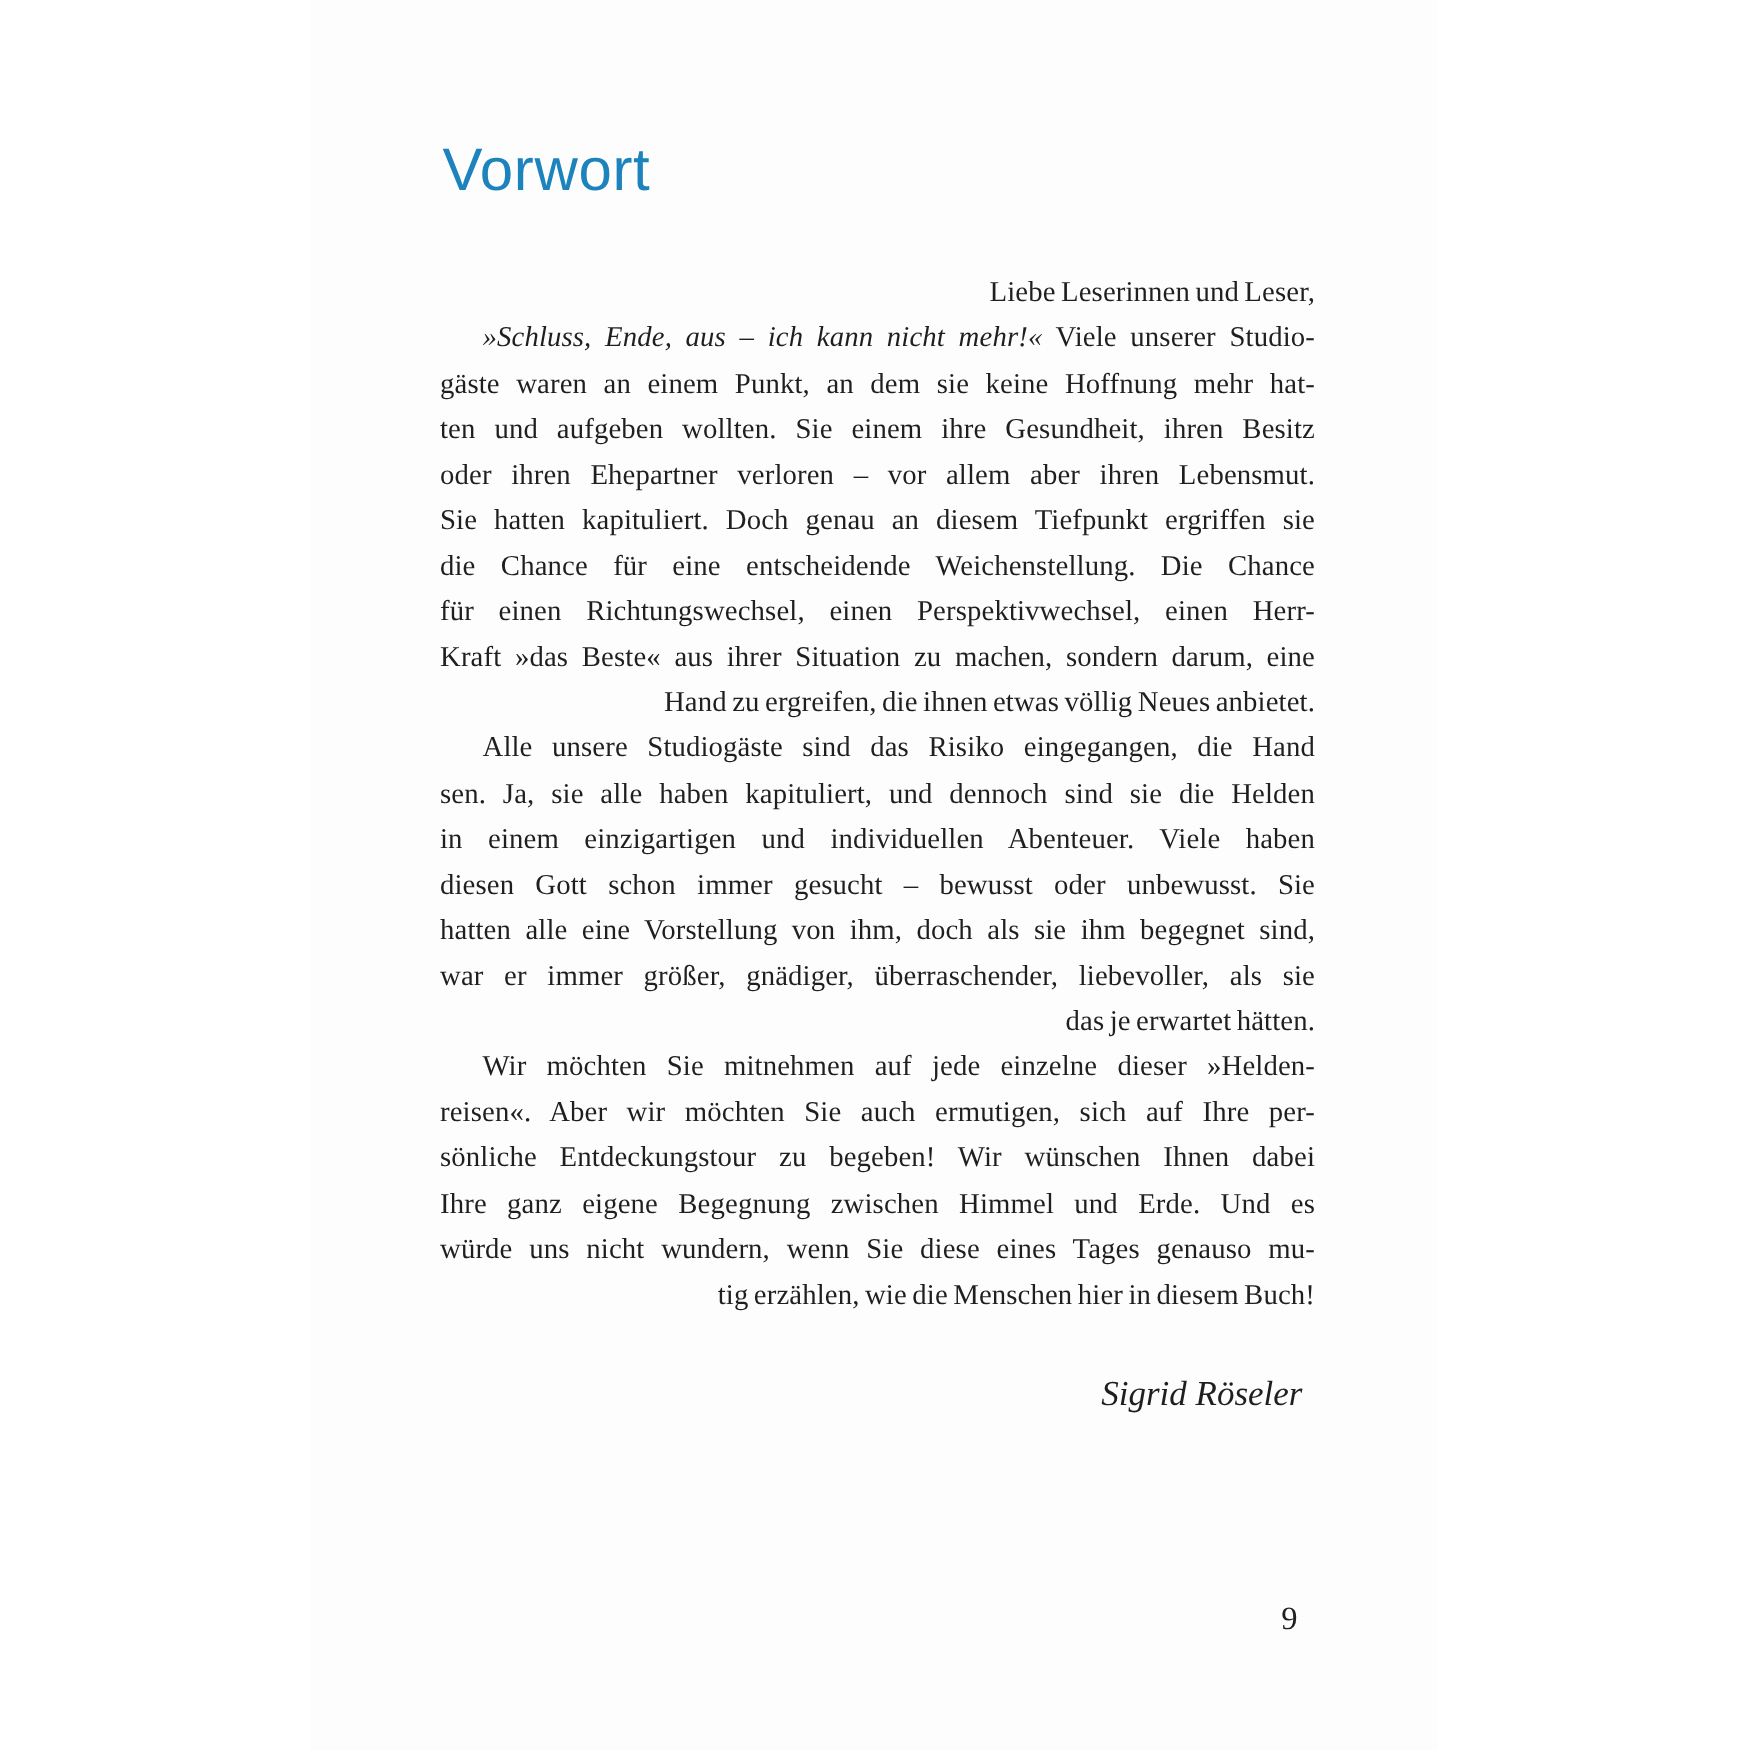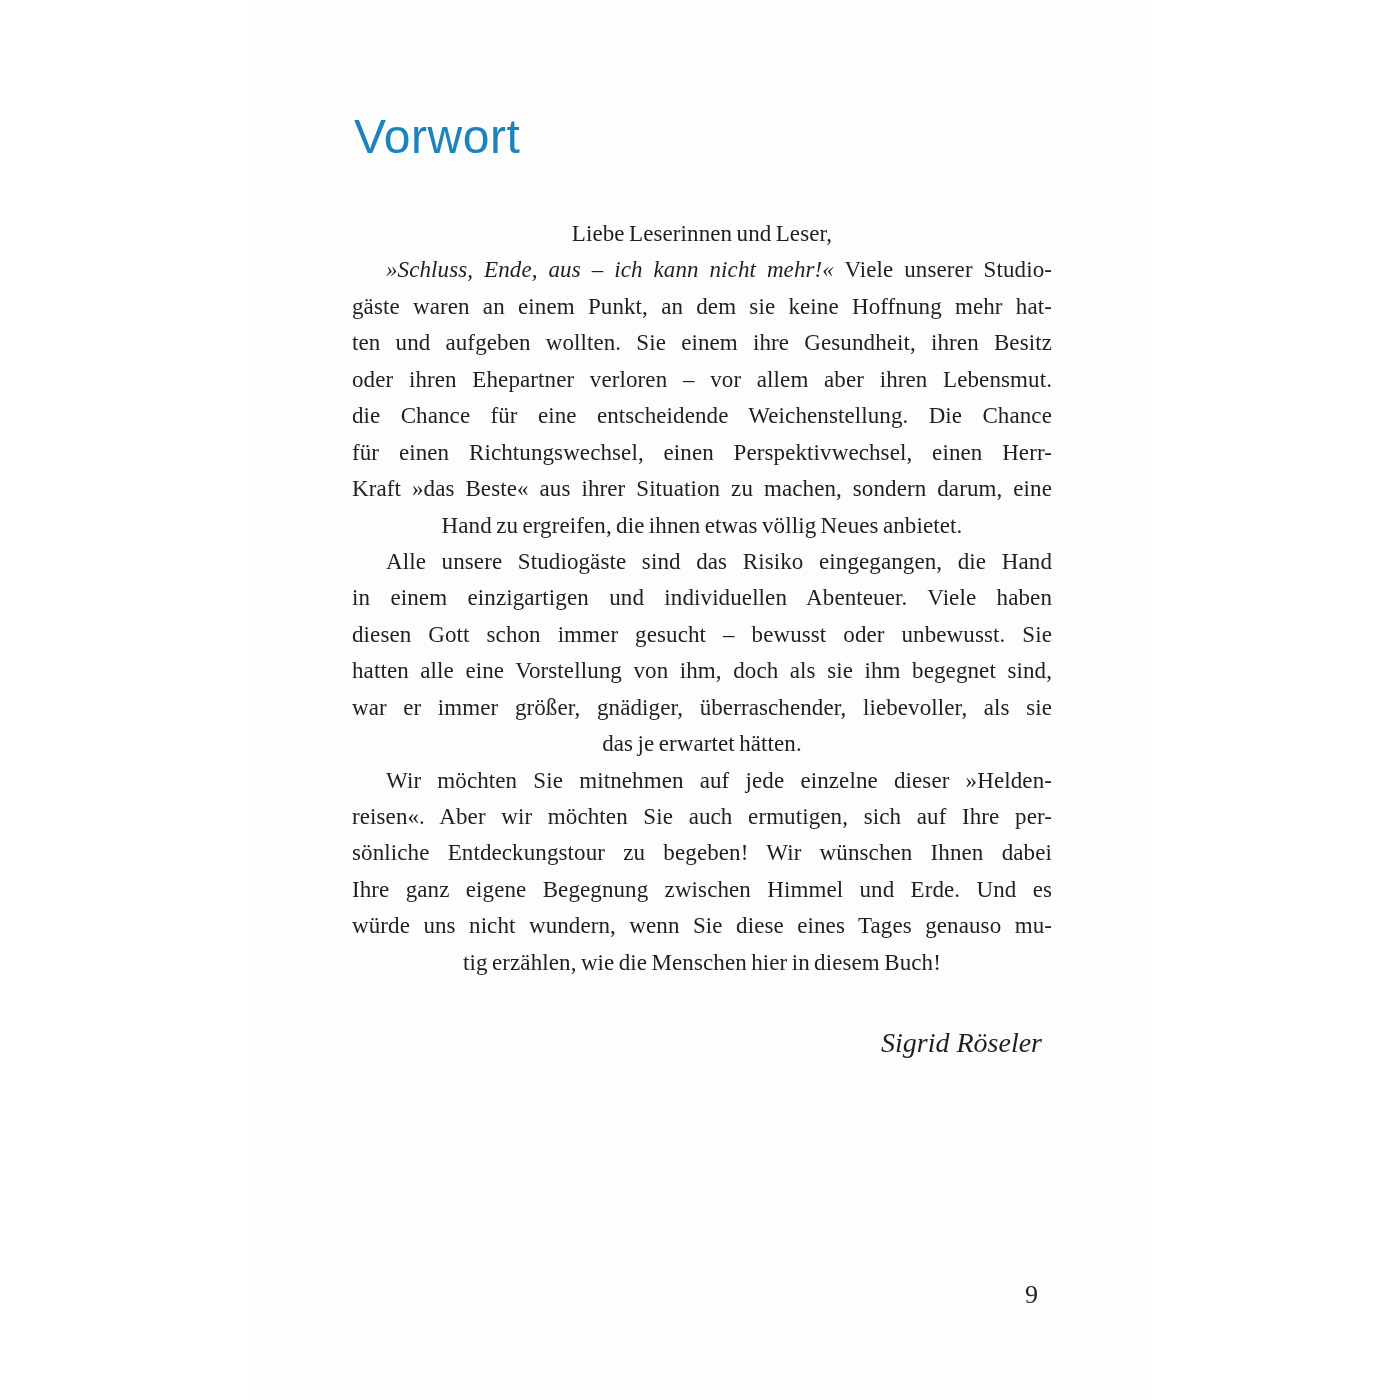--- a/index.html
+++ b/index.html
@@ -41,21 +41,21 @@
     line-height: 36.45px;
     word-spacing: -1.5px;
     letter-spacing: 0.1px;
   }
   .line {
     height: 36.45px;
     overflow: hidden;
     text-align: justify;
   }
   .line.nofill {
-    text-align: center;
+    text-align: right;
   }
   .line.indent {
     text-indent: 34px;
   }
   .line .j {
     display: inline-block;
     width: 100%;
     height: 0;
     vertical-align: top;
   }
@@ -87,25 +87,27 @@
 
 <div class="stage">
   <div class="book-page" style="background: rgb(253, 253, 253);">
     <h1 class="page-title" style="color: rgb(29, 131, 189);">Vorwort</h1>
     <div class="body-text" style="color: rgb(31, 31, 31);">
         <div class="line nofill"><span>Liebe Leserinnen und Leser,</span></div>
         <div class="line indent"><span class="it">»Schluss, Ende, aus – ich kann nicht mehr!«</span><span> Viele unserer Studio-</span><span class="j"></span></div>
         <div class="line"><span>gäste waren an einem Punkt, an dem sie keine Hoffnung mehr hat-</span><span class="j"></span></div>
         <div class="line"><span>ten und aufgeben wollten. Sie einem ihre Gesundheit, ihren Besitz</span><span class="j"></span></div>
         <div class="line"><span>oder ihren Ehepartner verloren – vor allem aber ihren Lebensmut.</span><span class="j"></span></div>
+        <div class="line"><span>Sie hatten kapituliert. Doch genau an diesem Tiefpunkt ergriffen sie</span><span class="j"></span></div>
         <div class="line"><span>die Chance für eine entscheidende Weichenstellung. Die Chance</span><span class="j"></span></div>
         <div class="line"><span>für einen Richtungswechsel, einen Perspektivwechsel, einen Herr-</span><span class="j"></span></div>
         <div class="line"><span>Kraft »das Beste« aus ihrer Situation zu machen, sondern darum, eine</span><span class="j"></span></div>
         <div class="line nofill"><span>Hand zu ergreifen, die ihnen etwas völlig Neues anbietet.</span></div>
         <div class="line indent"><span>Alle unsere Studiogäste sind das Risiko eingegangen, die Hand</span><span class="j"></span></div>
+        <div class="line"><span>sen. Ja, sie alle haben kapituliert, und dennoch sind sie die Helden</span><span class="j"></span></div>
         <div class="line"><span>in einem einzigartigen und individuellen Abenteuer. Viele haben</span><span class="j"></span></div>
         <div class="line"><span>diesen Gott schon immer gesucht – bewusst oder unbewusst. Sie</span><span class="j"></span></div>
         <div class="line"><span>hatten alle eine Vorstellung von ihm, doch als sie ihm begegnet sind,</span><span class="j"></span></div>
         <div class="line"><span>war er immer größer, gnädiger, überraschender, liebevoller, als sie</span><span class="j"></span></div>
         <div class="line nofill"><span>das je erwartet hätten.</span></div>
         <div class="line indent"><span>Wir möchten Sie mitnehmen auf jede einzelne dieser »Helden-</span><span class="j"></span></div>
         <div class="line"><span>reisen«. Aber wir möchten Sie auch ermutigen, sich auf Ihre per-</span><span class="j"></span></div>
         <div class="line"><span>sönliche Entdeckungstour zu begeben! Wir wünschen Ihnen dabei</span><span class="j"></span></div>
         <div class="line"><span>Ihre ganz eigene Begegnung zwischen Himmel und Erde. Und es</span><span class="j"></span></div>
         <div class="line"><span>würde uns nicht wundern, wenn Sie diese eines Tages genauso mu-</span><span class="j"></span></div>

